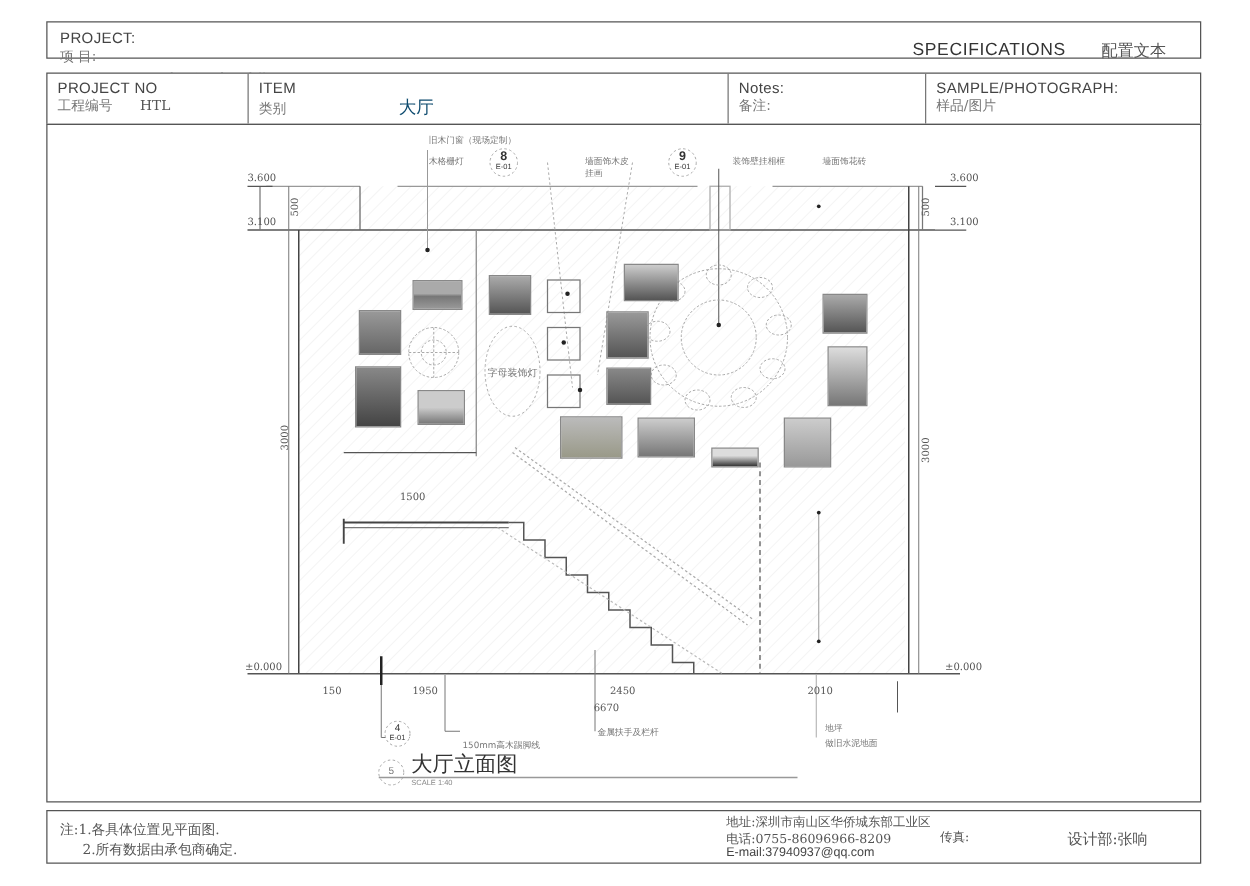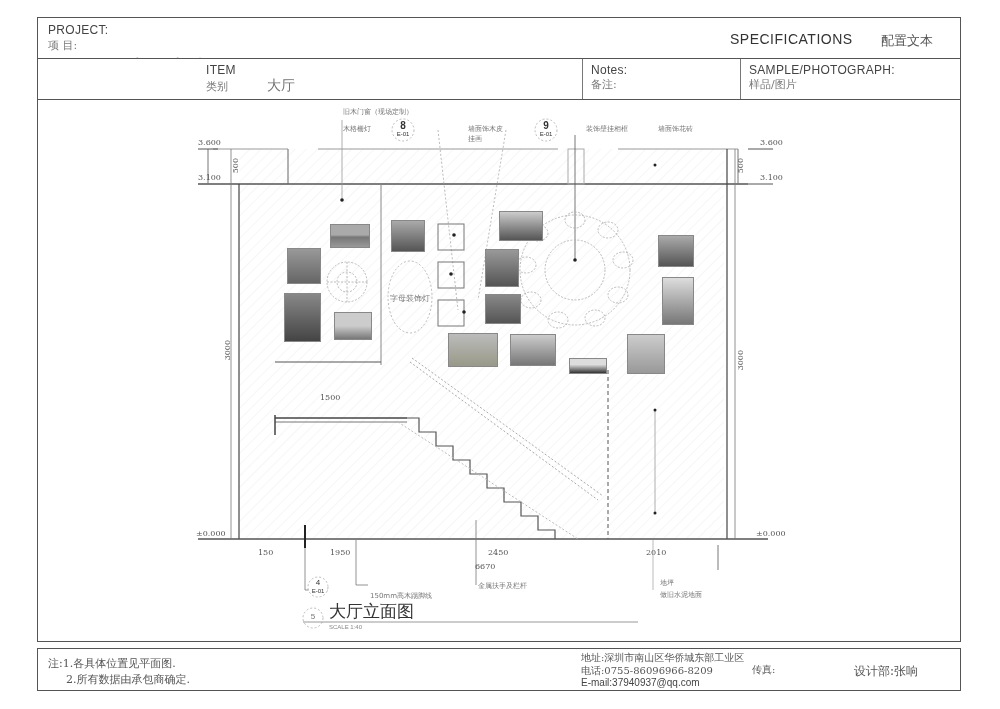--- a/index.html
+++ b/index.html
@@ -16,32 +16,36 @@
   .foot { font-size: 10px; color: #555; font-family: "DejaVu Serif", serif; }
   .dim { font-family: "DejaVu Serif", serif; font-size: 8px; color: #555; position: absolute; }
   .vdim { writing-mode: vertical-rl; transform: rotate(180deg); }
   .photo { position: absolute; border: 1px solid #888; }
   .drawing-title { font-family: Liberation Sans, sans-serif; font-size: 17px; color: #333; }
   .ann { font-family: "DejaVu Sans", sans-serif; font-size: 7px; color: #777; position: absolute; }
 </style>
 </head>
 <body>
 
-<div class="frame" style="left:37px;top:17px;width:924px;height:42px;">
+<div class="frame" style="left:37px;top:17px;width:924px;height:30px;">
   <div class="abs lbl-en" style="left:10px;top:5px;">PROJECT:</div>
   <div class="abs lbl-zh" style="left:10px;top:20px;">项    目:</div>
   <div class="abs sheet-title" style="left:86px;top:10px;">珠海胡桃里</div>
   <div class="abs spec" style="left:692px;top:13px;">SPECIFICATIONS</div>
   <div class="abs lbl-zh" style="left:843px;top:14px;font-size:13px;color:#555;">配置文本</div>
 </div>
 
 <div class="frame" style="left:37px;top:58px;width:924px;height:42px;">
+  <div class="cell" style="left:0;width:160px;">
+    <div class="lbl-en">PROJECT NO</div>
+    <div class="lbl-zh"><span>工程编号</span><span style="margin-left:22px;font-family:'DejaVu Serif',serif;color:#555;">HTL</span></div>
+  </div>
   <div class="cell" style="left:160px;width:247px;">
     <div class="lbl-en">ITEM</div>
-    <div class="lbl-zh"><span>类别</span><span style="margin-left:39px;font-size:14px;color:#737373;">大厅</span></div>
+    <div class="lbl-zh"><span>类别</span><span style="margin-left:90px;font-size:14px;color:#0c4a6e;">大厅</span></div>
   </div>
   <div class="cell" style="left:702px;width:222px;">
     <div class="lbl-en">SAMPLE/PHOTOGRAPH:</div>
     <div class="lbl-zh">样品/图片</div>
   </div>
   <div class="cell" style="left:544px;width:158px;">
     <div class="lbl-en">Notes:</div>
     <div class="lbl-zh">备注:</div>
   </div>
 </div>

